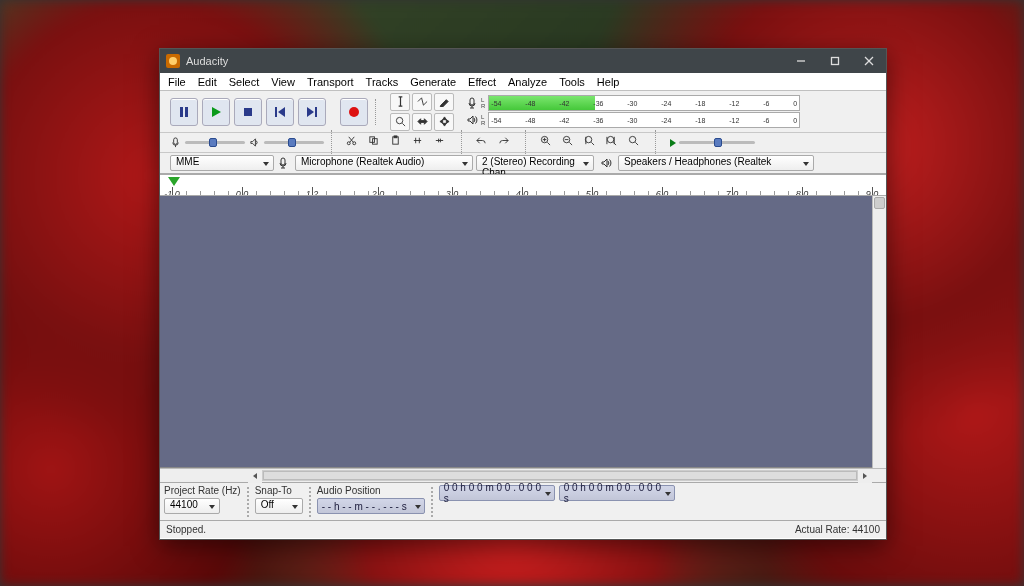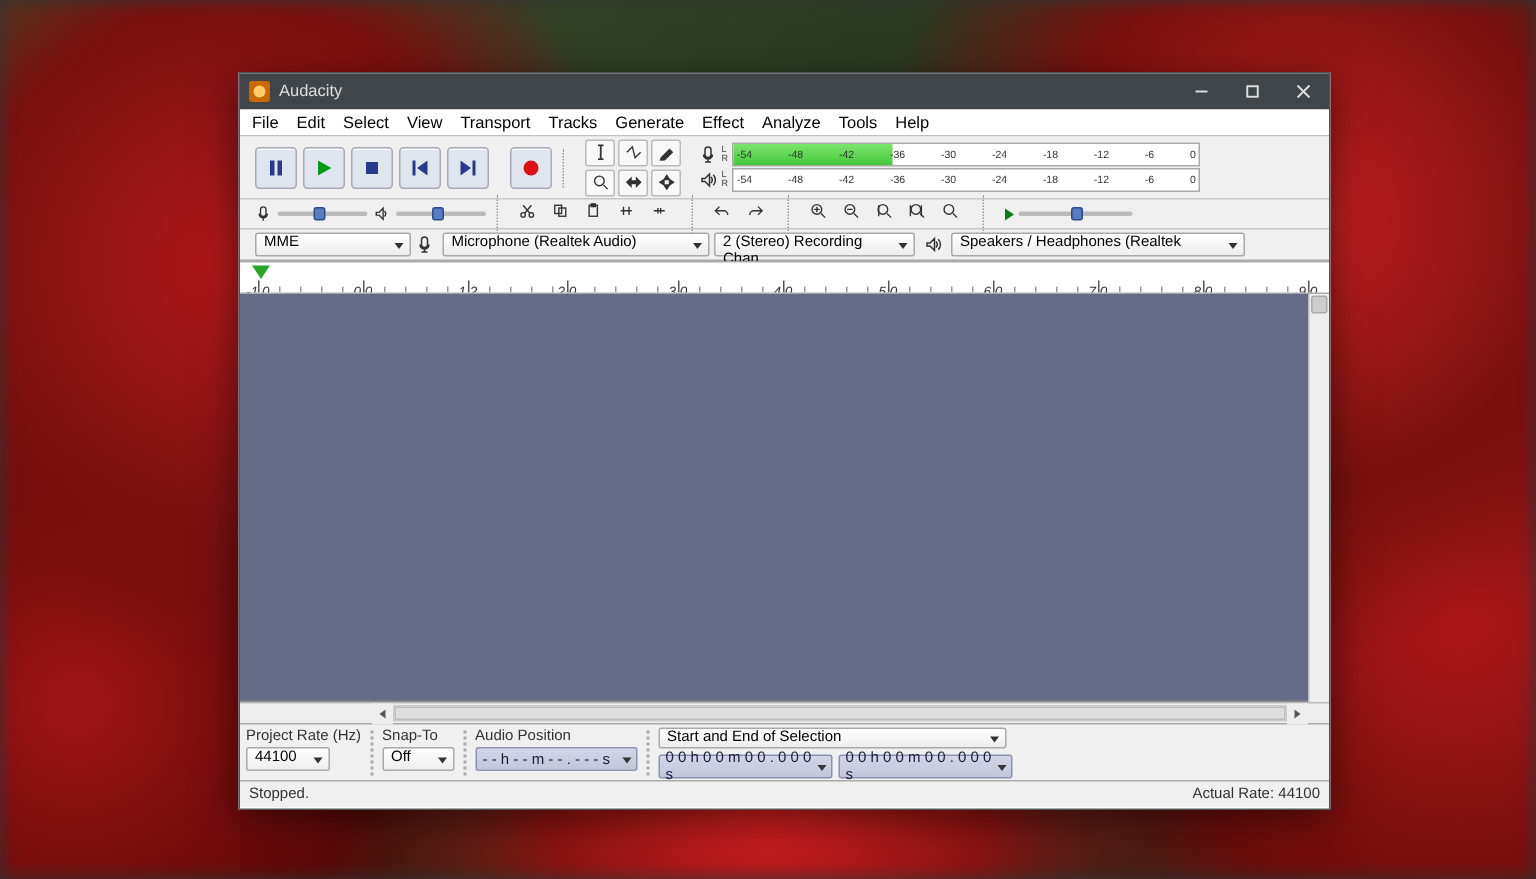--- a/index.html
+++ b/index.html
@@ -397,21 +397,21 @@
     <div class="trow trow3">
       <div class="combo" style="width:104px">
         <span>MME</span>
       </div>
       <svg class="dev-icon" viewBox="0 0 12 12">
           <path d="M6 1a2 2 0 012 2v3a2 2 0 11-4 0V3a2 2 0 012-2zM3 6a3 3 0 006 0M6 9v2M4 11h4" stroke="#333" fill="none"></path>
         </svg>
       <div class="combo" style="width:178px">
         <span>Microphone (Realtek Audio)</span>
       </div>
-      <div class="combo" style="width:134px">
+      <div class="combo" style="width:118px">
         <span>2 (Stereo) Recording Chan</span>
       </div>
       <svg class="dev-icon spk" viewBox="0 0 12 12">
           <path d="M2 5h2l3-3v8l-3-3H2zM8 4a3 3 0 010 4M9.5 2.5a5 5 0 010 7" stroke="#333" fill="none"></path>
         </svg>
       <div class="combo" style="width:196px">
         <span>Speakers / Headphones (Realtek</span>
       </div>
     </div>
   </div>
@@ -544,23 +544,20 @@
     </div>
     <div class="vsep"></div>
     <div class="bcol">
       <span class="lab">Audio Position</span>
       <div class="readout" style="width:108px">
         <span>- - h - - m - - . - - - s</span>
       </div>
     </div>
     <div class="vsep"></div>
     <div class="bcol">
-      <div class="combo sel-combo" style="width:232px">
-        <span>Start and End of Selection</span>
-      </div>
       <div class="sel-readouts">
         <div class="readout" style="width:116px">
           <span>0 0 h 0 0 m 0 0 . 0 0 0 s</span>
         </div>
         <div class="readout" style="width:116px">
           <span>0 0 h 0 0 m 0 0 . 0 0 0 s</span>
         </div>
       </div>
     </div>
   </div>

